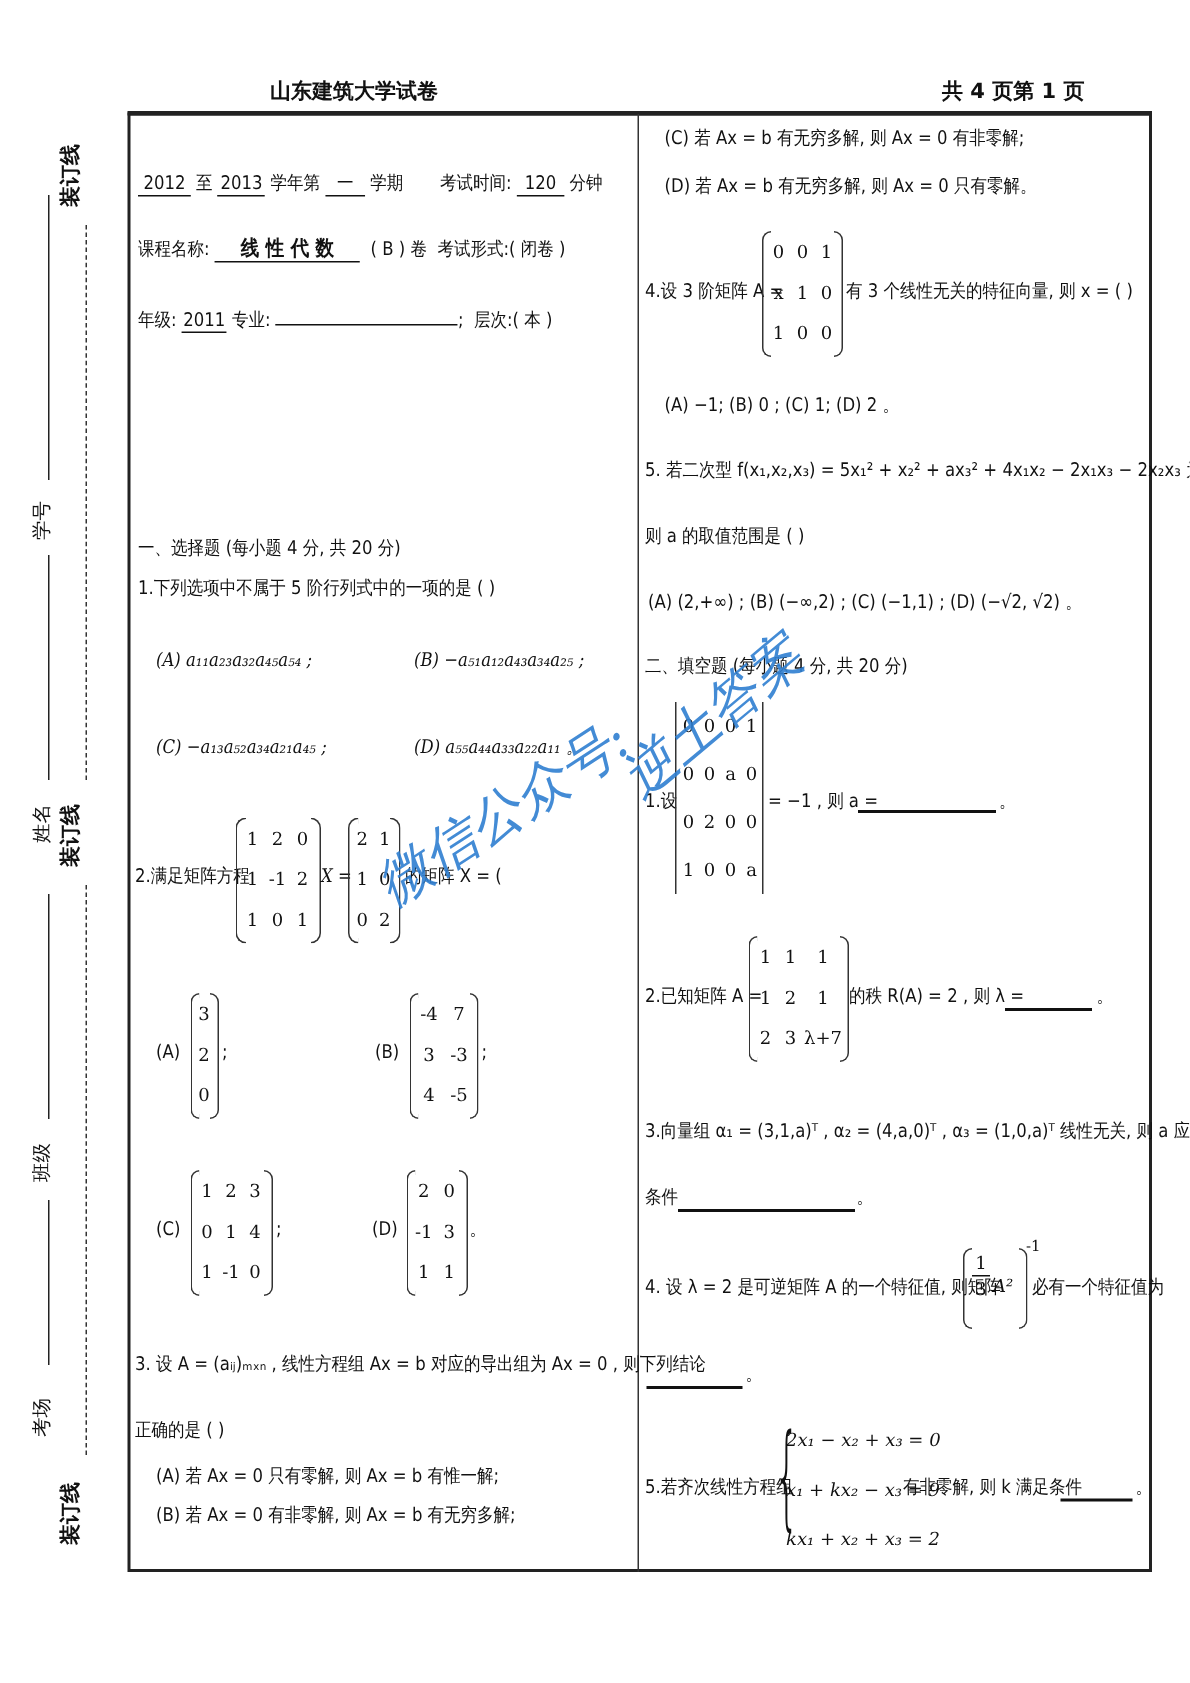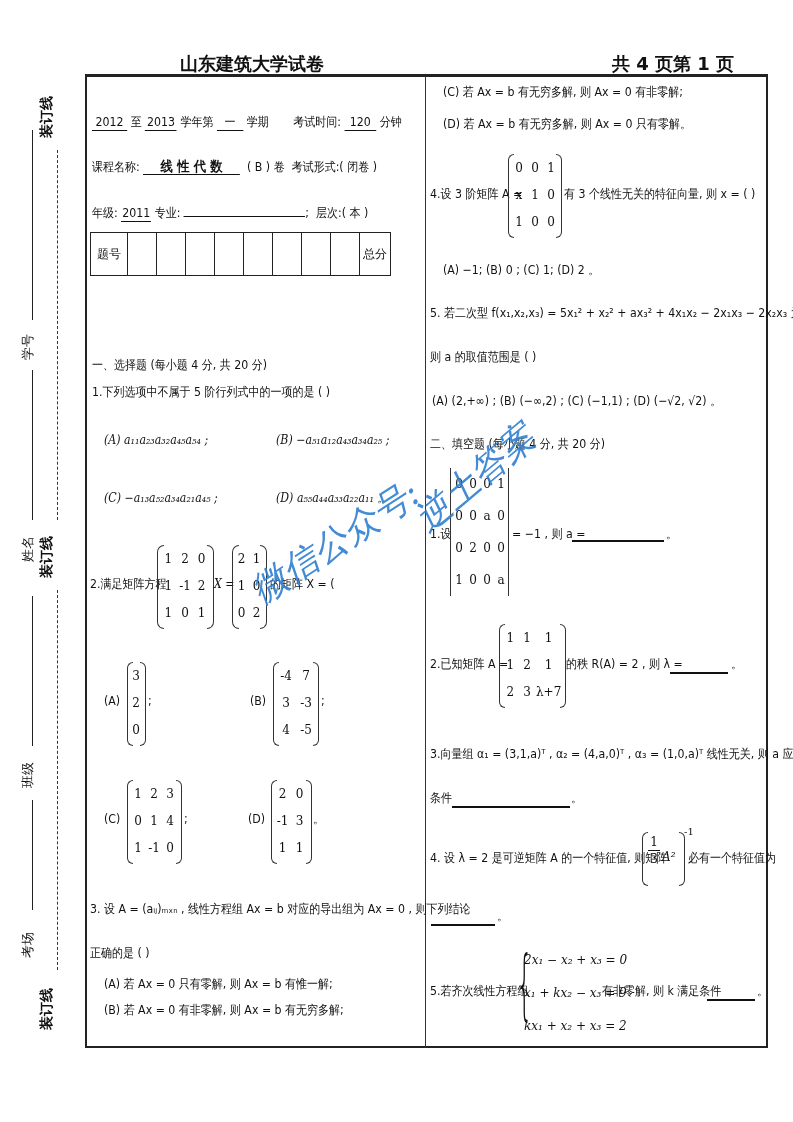--- a/index.html
+++ b/index.html
@@ -1,19 +1,19 @@
 <!DOCTYPE html>
 <html><head>
 <meta charset="utf-8">
 <style>
   html, body { margin:0; padding:0; background:#ffffff; }
   body { width:793px; height:1122px; position:relative; overflow:hidden;
          font-family:"DejaVu Serif", "Liberation Serif", serif; color:#111; }
   .abs { position:absolute; }
-  .hdr { font-family:"DejaVu Sans", sans-serif; font-weight:bold; font-size:18px; }
+  .hdr { font-family:"DejaVu Sans", sans-serif; font-weight:bold; font-size:14px; }
   .frame { position:absolute; left:85px; top:75px; width:683px; height:973px;
            border:2px solid #222; box-sizing:border-box; }
   .topline { position:absolute; left:85px; top:74px; width:683px; height:3px; background:#222; }
   .divider { position:absolute; left:425px; top:76px; width:1px; height:972px; background:#333; }
   .t { position:absolute; font-size:12.5px; white-space:nowrap; line-height:16px;
        font-family:"DejaVu Sans", sans-serif; transform:scaleX(0.88); transform-origin:left center; }
   .m { font-family:"DejaVu Serif", serif; font-style:italic; }
   .ul { display:inline-block; border-bottom:1.5px solid #111; text-align:center; }
   .blank { display:inline-block; border-bottom:2px solid #111; vertical-align:baseline; }
   table.score { position:absolute; left:90px; top:232px; border-collapse:collapse; }
@@ -32,21 +32,21 @@
   .sidebold { font-weight:bold; font-size:14px; }
   .vline { position:absolute; width:0; border-left:1px solid #222; }
   .vdash { position:absolute; width:0; border-left:1px dashed #333; }
   .wm { position:absolute; color:#2f7fd1; font-family:"DejaVu Serif", serif; font-style:italic;
         font-size:36px; white-space:nowrap; opacity:0.9; }
 </style>
 </head>
 <body>
 
 <div class="abs hdr" style="left:180px;top:52px;">山东建筑大学试卷</div>
-<div class="abs hdr" style="left:612px;top:52px;">共 4 页第 1 页</div>
+<div class="abs hdr" style="left:628px;top:52px;">共 4 页第 1 页</div>
 
 <div>
   <div class="side sidebold" style="left:26px;top:108px;">装订线</div>
   <div class="vdash" style="left:57px;top:150px;height:370px;"></div>
   <div class="side sidebold" style="left:26px;top:548px;">装订线</div>
   <div class="vdash" style="left:57px;top:590px;height:380px;"></div>
   <div class="side sidebold" style="left:26px;top:1000px;">装订线</div>
 
   <div class="vline" style="left:32px;top:130px;height:190px;"></div>
   <div class="side" style="left:15px;top:338px;">学号</div>
@@ -85,32 +85,20 @@
 <div class="t" style="left:92px;top:202px;">
   <span>年级:</span>
   <span class="ul" style="width:34px;">2011</span>
   <span>专业:</span>
   <span class="ul" style="width:138px;height:14px;"></span>;
   &nbsp;<span>层次:</span><span>( 本 )</span>
 </div>
 
 <table class="score">
   <tbody>
-      <tr>
-    <td class="lbl">题号</td>
-    <td></td>
-        <td></td>
-        <td></td>
-        <td></td>
-    <td></td>
-        <td></td>
-        <td></td>
-        <td></td>
-    <td class="tot">总分</td>
-  </tr>
 </tbody>
   </table>
 
 <div class="t" style="left:92px;top:357px;">一、选择题 (每小题 4 分, 共 20 分)</div>
 <div class="t" style="left:92px;top:384px;">1.下列选项中不属于 5 阶行列式中的一项的是 (      )</div>
 <div class="t m" style="left:104px;top:432px;">(A) a₁₁a₂₃a₃₂a₄₅a₅₄ ;</div>
 <div class="t m" style="left:276px;top:432px;">(B) −a₅₁a₁₂a₄₃a₃₄a₂₅ ;</div>
 <div class="t m" style="left:104px;top:490px;">(C) −a₁₃a₅₂a₃₄a₂₁a₄₅ ;</div>
 <div class="t m" style="left:276px;top:490px;">(D) a₅₅a₄₄a₃₃a₂₂a₁₁ 。</div>
 

